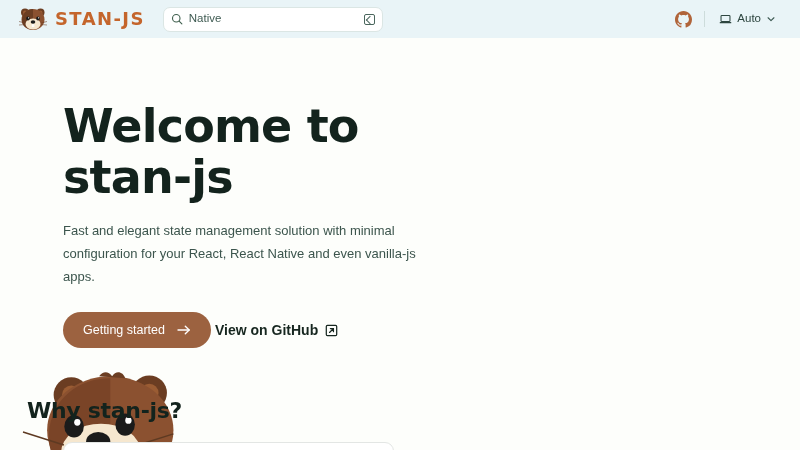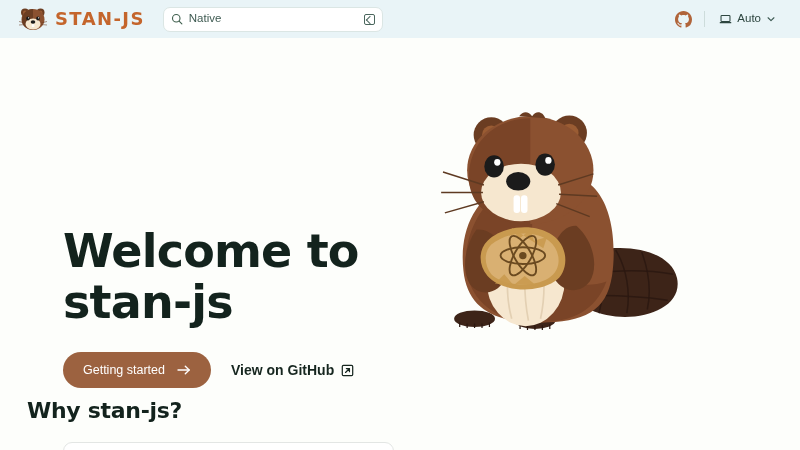--- a/index.html
+++ b/index.html
@@ -106,21 +106,22 @@
   }
   .chev { display:block; }
 
   
   .hero {
     position: absolute;
     top: 38px; left: 0;
     width: 800px;
     height: 350px;
     display: flex;
-    align-items: flex-end;
+    align-items: flex-start;
+    flex-direction: column;
   }
   .hero-left {
     width: 420px;
     padding-left: 63px;
     padding-top: 63px;
   }
   .hero-title {
     font-size: 46px;
     line-height: 51px;
     font-weight: 800;
@@ -133,21 +134,21 @@
     margin-top: 16px;
     font-size: 13px;
     line-height: 23px;
     color: #3c554d;
     max-width: 392px;
   }
   .hero-actions {
     margin-top: 24px;
     display: flex;
     align-items: center;
-    gap: 20px;
+    gap: 4px;
   }
   .btn-primary {
     background: #9c6240;
     color: #ffffff;
     border: none;
     border-radius: 999px;
     height: 36px;
     padding: 0 20px;
     font-size: 12.5px;
     display: inline-flex;
@@ -255,20 +256,21 @@
         <path d="M2.5 4.5 L6 8 L9.5 4.5" fill="none" stroke="#3b5750" stroke-width="1.3" stroke-linecap="round" stroke-linejoin="round"></path>
       </svg>
     </div>
   </div>
 </div>
 
 <div class="hero">
 
   <div class="hero-left">
     <h1 class="hero-title">Welcome to stan-js</h1>
+    <p class="hero-sub">Fast and elegant state management solution with minimal configuration for your React, React Native and even vanilla-js apps.</p>
 
     <div class="hero-actions">
       <button class="btn-primary">
         <span>Getting started</span>
         <svg width="14" height="12" viewBox="0 0 16 14">
           <line x1="1" y1="7" x2="14" y2="7" stroke="#ffffff" stroke-width="1.6" stroke-linecap="round"></line>
           <path d="M9.5 2.5 L14 7 L9.5 11.5" fill="none" stroke="#ffffff" stroke-width="1.6" stroke-linecap="round" stroke-linejoin="round"></path>
         </svg>
       </button>
 

